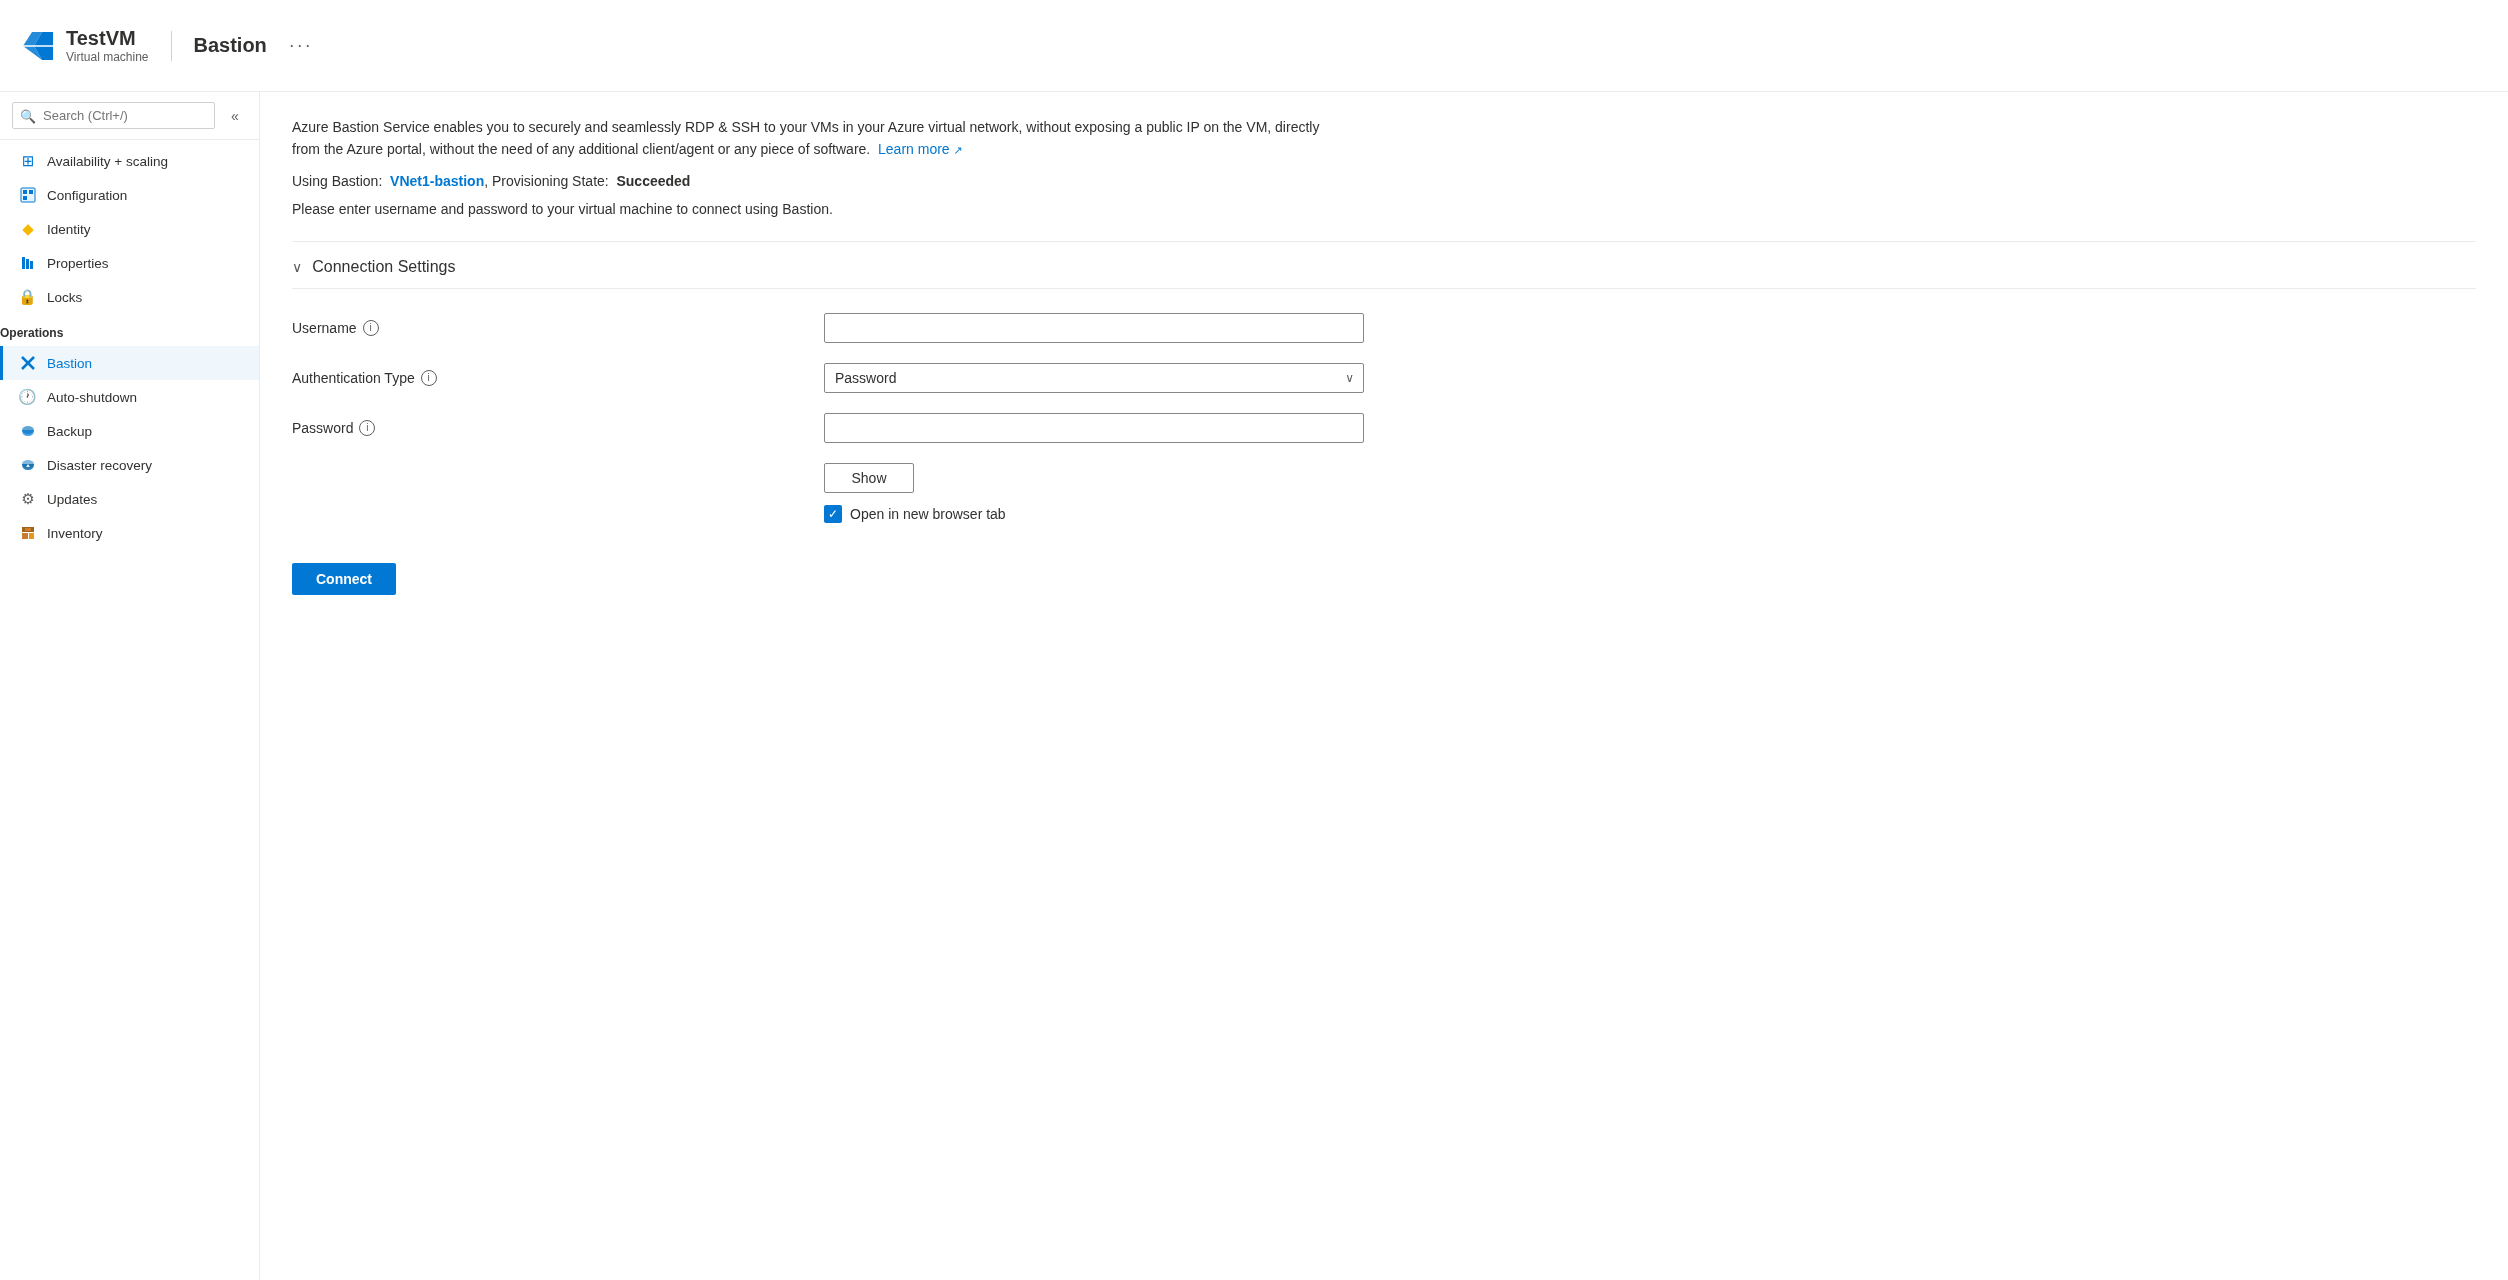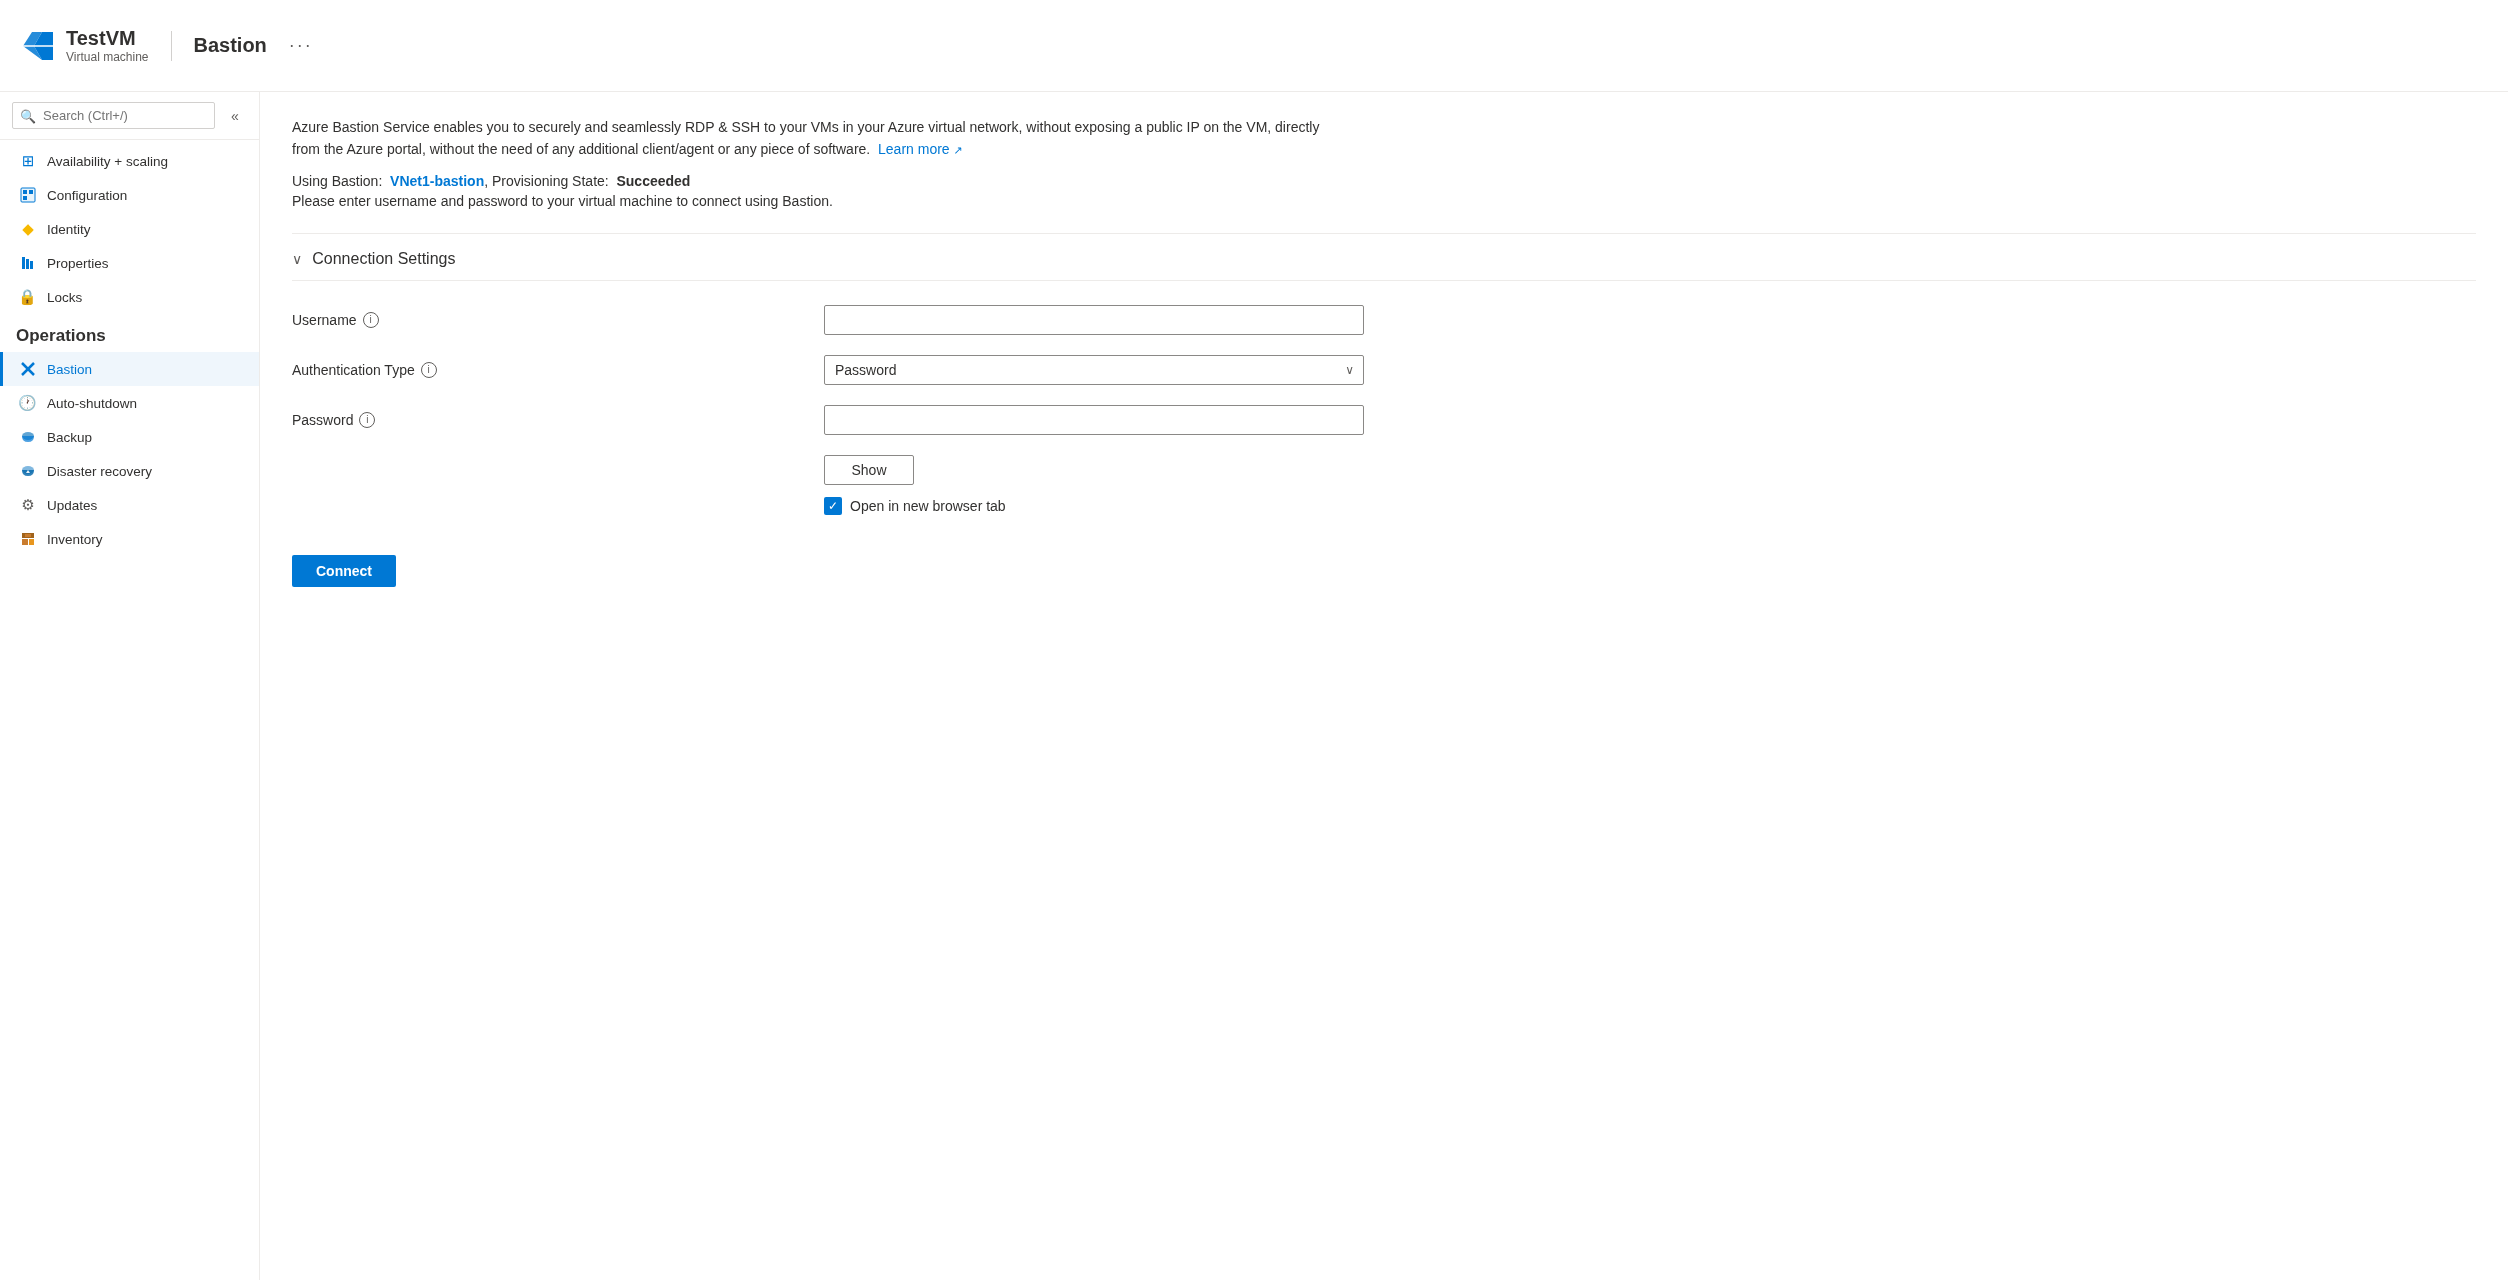--- a/index.html
+++ b/index.html
@@ -131,24 +131,24 @@
     .nav-item .nav-icon {
       width: 18px;
       height: 18px;
       display: flex;
       align-items: center;
       justify-content: center;
       font-size: 15px;
       flex-shrink: 0;
     }
     .nav-section-label {
-      font-size: 17px;
+      font-size: 12px;
       font-weight: 700;
       color: #323130;
-      padding: 12px 16px 6px 16px;
+      padding: 12px 16px 6px 0;
     }
 
     
     .content {
       flex: 1;
       overflow-y: auto;
       padding: 24px 32px;
     }
 
     .description-text {
@@ -160,21 +160,21 @@
     }
     .description-text a {
       color: #0078d4;
       text-decoration: none;
       margin-top: 32px;
     }
 
     .bastion-status {
       font-size: 14px;
       color: #323130;
-      margin-bottom: 4px;
+      margin-bottom: 12px;
     }
     .bastion-status a {
       color: #0078d4;
       font-weight: 600;
       text-decoration: none;
     }
     .bastion-status strong {
       font-weight: 700;
     }
 

